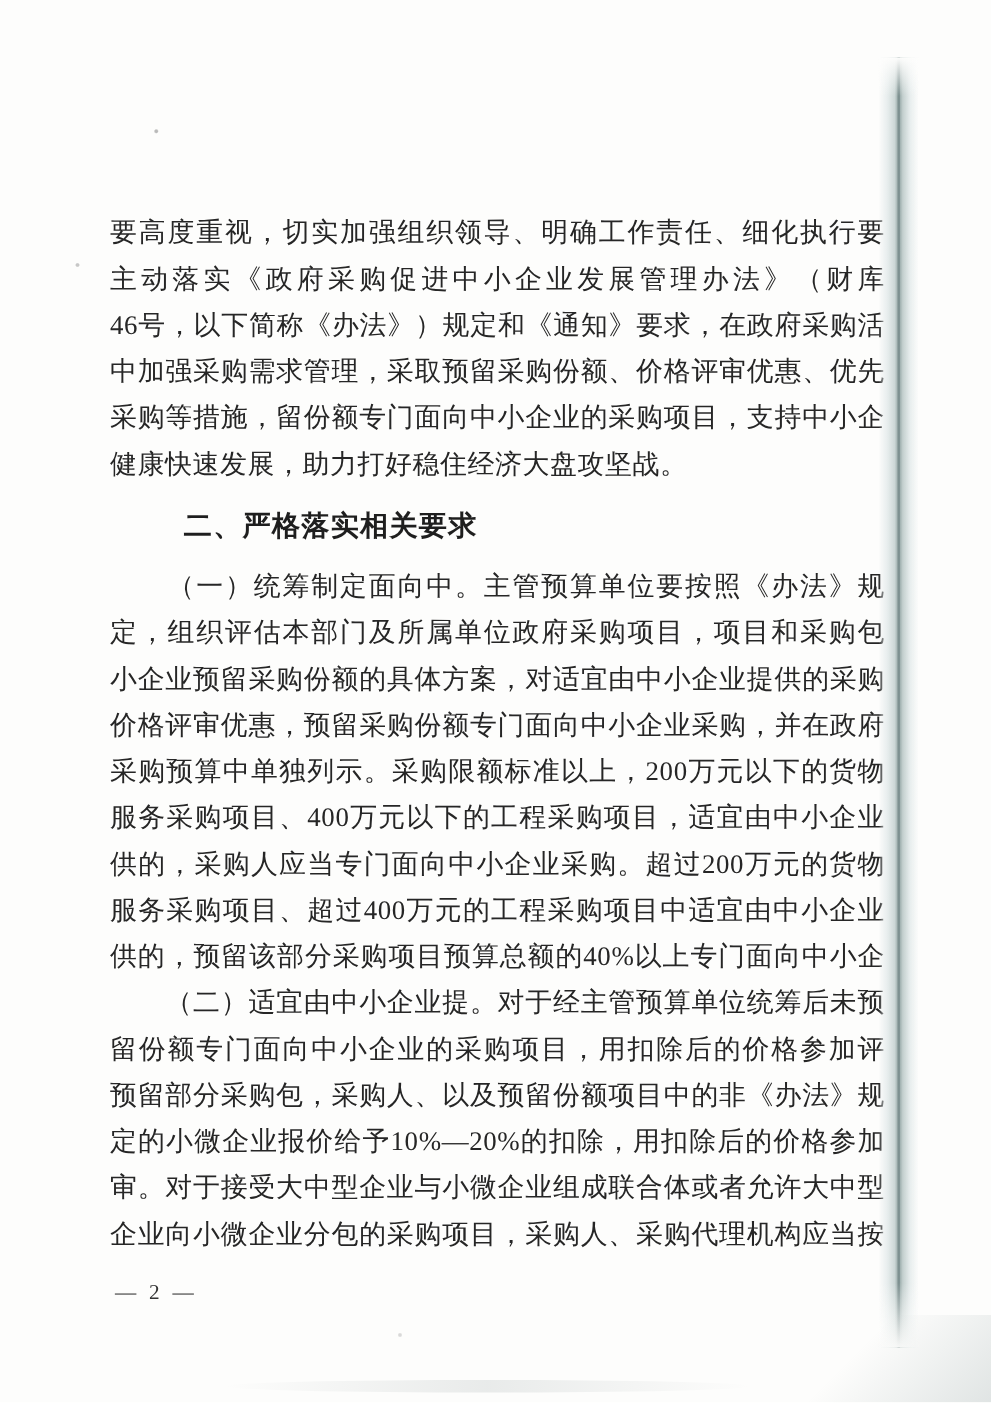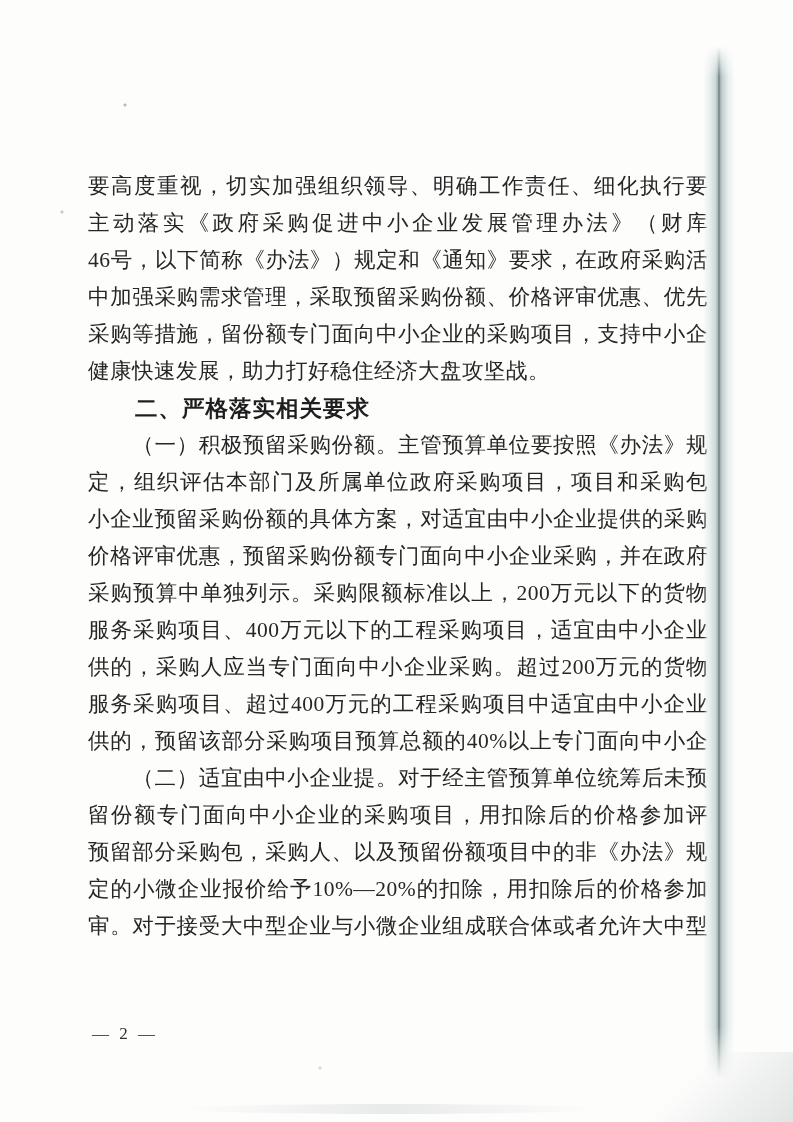--- a/index.html
+++ b/index.html
@@ -51,21 +51,21 @@
     font-family: Liberation Serif, serif;
   }
   .heading {
     font-family: "Liberation Sans", sans-serif;
     font-weight: bold;
     font-size: 22.5px;
     line-height: 37px;
     height: 37px;
     letter-spacing: 1px;
     color: #1e1e1e;
-    margin: 0;
+    margin: 12px;
   }
   .page-number {
     position: absolute;
     left: 92px;
     top: 1024px;
     font-size: 17px;
     letter-spacing: 3px;
     color: #333333;
   }
   
@@ -136,37 +136,38 @@
         <div class="line">主动落实《政府采购促进中小企业发展管理办法》（财库〔2020〕</div>
         <div class="line">46号，以下简称《办法》）规定和《通知》要求，在政府采购活动</div>
         <div class="line">中加强采购需求管理，采取预留采购份额、价格评审优惠、优先</div>
         <div class="line">采购等措施，留份额专门面向中小企业的采购项目，支持中小企业</div>
         <div class="line end">健康快速发展，助力打好稳住经济大盘攻坚战。</div>
       </div>
 
     <h2 class="heading">　　二、严格落实相关要求</h2>
 
     <div class="para">
-        <div class="line">　　（一）积极预留采购份额。主管预算单位要按照《办法》规</div>
+        <div class="line">　　（一）统筹制定面向中。主管预算单位要按照《办法》规</div>
         <div class="line">定，组织评估本部门及所属单位政府采购项目，项目和采购包</div>
         <div class="line">小企业预留采购份额的具体方案，对适宜由中小企业提供的采购</div>
         <div class="line">价格评审优惠，预留采购份额专门面向中小企业采购，并在政府</div>
         <div class="line">采购预算中单独列示。采购限额标准以上，200万元以下的货物和</div>
         <div class="line">服务采购项目、400万元以下的工程采购项目，适宜由中小企业提</div>
         <div class="line">供的，采购人应当专门面向中小企业采购。超过200万元的货物和</div>
         <div class="line">服务采购项目、超过400万元的工程采购项目中适宜由中小企业提</div>
         <div class="line">供的，预留该部分采购项目预算总额的40%以上专门面向中小企业</div>
       </div>
 
     <div class="para">
         <div class="line">　　（二）适宜由中小企业提。对于经主管预算单位统筹后未预</div>
         <div class="line">留份额专门面向中小企业的采购项目，用扣除后的价格参加评</div>
         <div class="line">预留部分采购包，采购人、以及预留份额项目中的非《办法》规</div>
         <div class="line">定的小微企业报价给予10%—20%的扣除，用扣除后的价格参加评</div>
         <div class="line">审。对于接受大中型企业与小微企业组成联合体或者允许大中型</div>
+        <div class="line">企业向小微企业分包的采购项目，采购人、采购代理机构应当按</div>
       </div>
   </div>
 
   <div class="page-number">— 2 —</div>
 
   <div class="scan-strip"></div>
   <div class="corner-shadow"></div>
   <div class="bottom-smudge"></div>
 </div>
 

